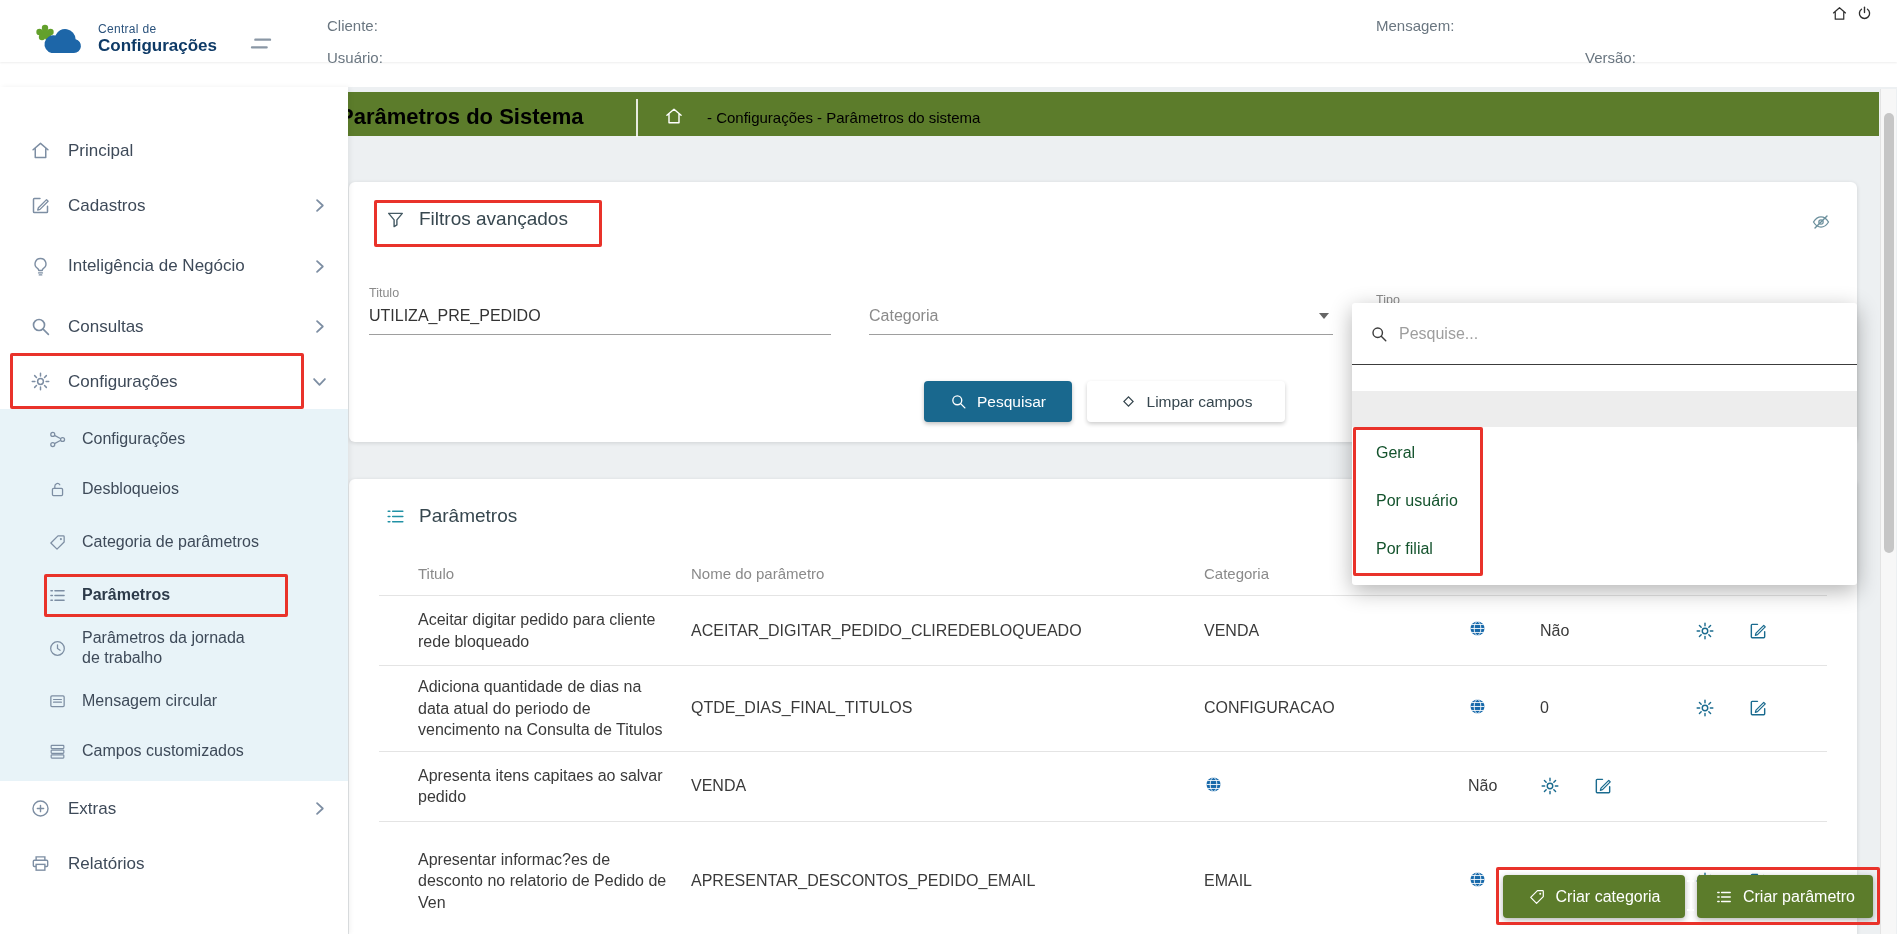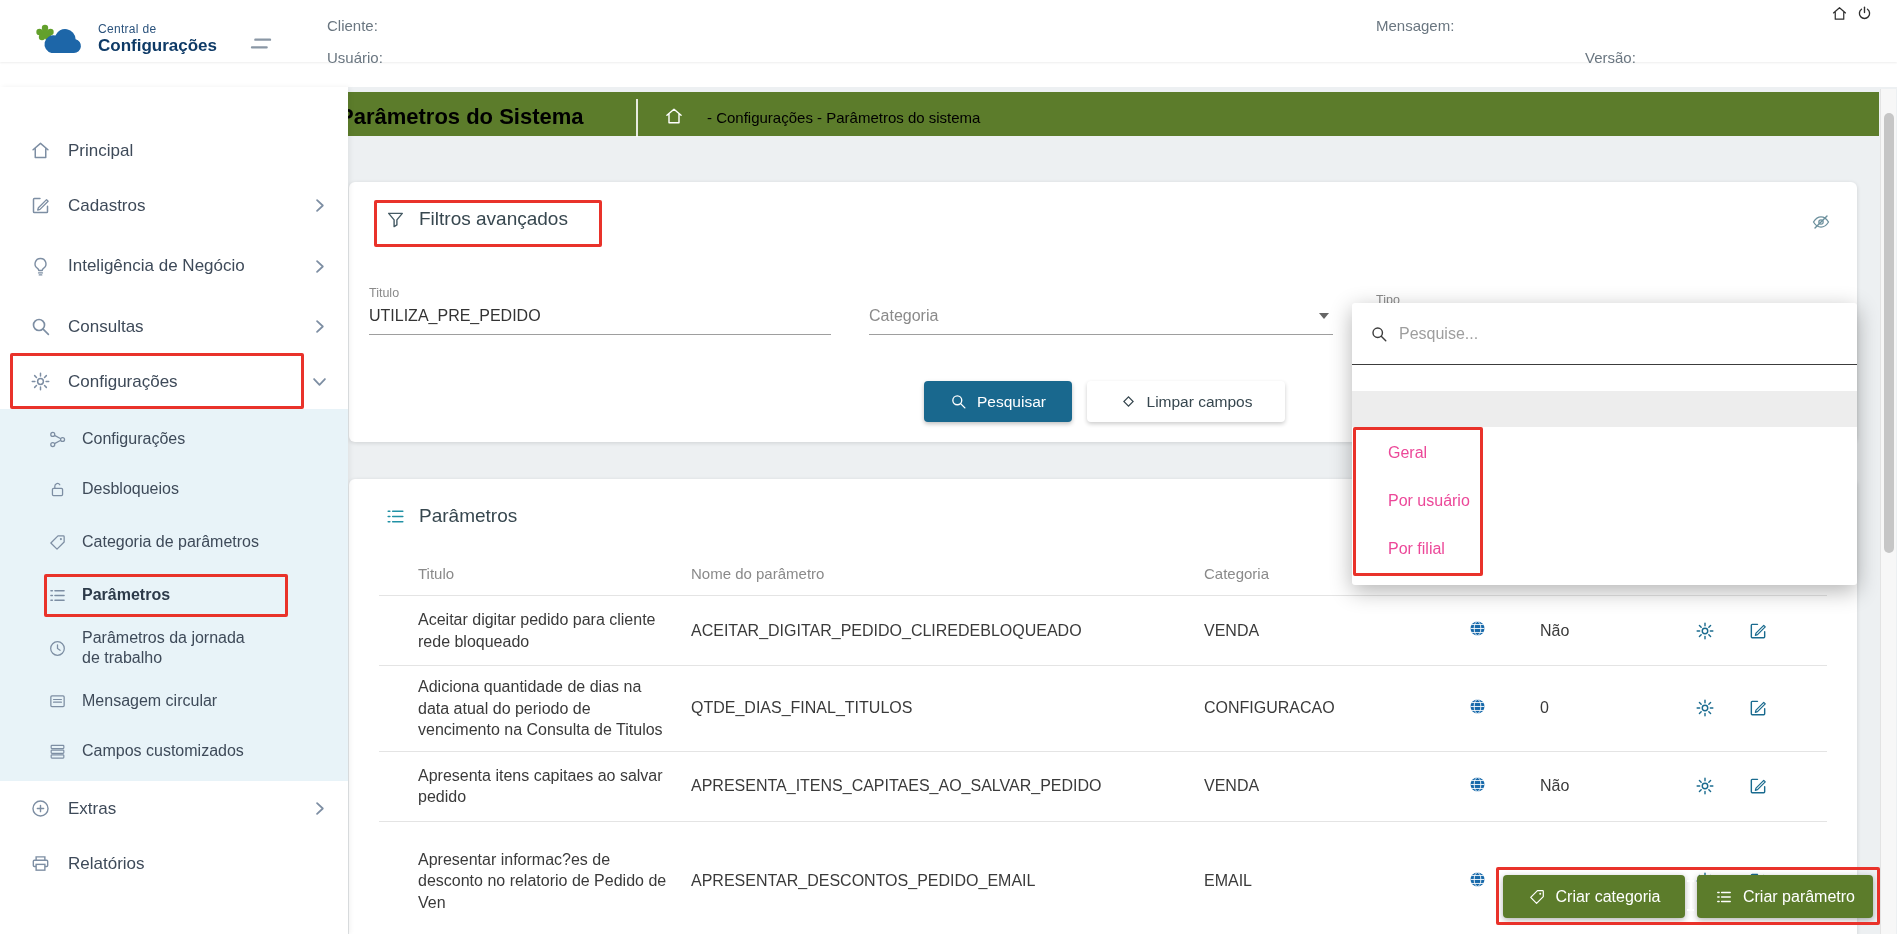--- a/index.html
+++ b/index.html
@@ -69,21 +69,21 @@
 
 
 .tipo-label{position:absolute;left:1064px;top:206px;font-size:12.5px;color:#8a8a8a;z-index:6}
 .dropdown{position:absolute;left:1040px;top:216px;width:505px;height:282px;background:#fff;box-shadow:0 6px 22px rgba(0,0,0,.3);z-index:15;border-radius:3px}
 .dd-search{display:flex;align-items:center;gap:11px;height:62px;padding:0 18px;border-bottom:1px solid #3c3c3c}
 .dd-search svg.ic{width:18px;height:18px;color:#3c3c3c}
 .dd-search input{flex:1;border:none;outline:none;font-size:16px;color:#333;font-family:inherit;background:transparent}
 .dd-search input::placeholder{color:#9e9e9e}
 .dd-blank{position:absolute;left:0;top:88px;width:100%;height:36px;background:#ededed;cursor:pointer}
 .dd-opts{position:absolute;left:0;top:126px;width:100%}
-.dd-opt{height:48px;display:flex;align-items:center;padding-left:36px;font-size:16px;color:#ec4899;cursor:pointer}
+.dd-opt{height:48px;display:flex;align-items:center;padding-left:24px;font-size:16px;color:#14532d;cursor:pointer}
 
 
 .ptable{margin:72px 30px 0}
 .trow{display:grid;grid-template-columns:39px 273px 513px 264px 72px 155px 1fr;align-items:center}
 .thead{height:44px;color:#8a8a8a;font-size:15px}
 .tbody .trow{border-top:1px solid #e4e4e4;min-height:70px;font-size:16px;color:#3a3a3a}
 .tbody .r4{min-height:120px}
 .cell-titulo{line-height:1.35;padding:10px 24px 10px 0}
 .cell-nome{padding-right:16px}
 .acts{display:flex;gap:33px;color:#1a6b8f}
@@ -474,21 +474,20 @@
                 </svg>
               <svg class="ic">
                   <use href="#i-pencil"></use>
                 </svg>
             </div>
           </div>
 
           <div class="trow">
             <div></div>
             <div class="cell-titulo">Apresenta itens capitaes ao salvar pedido</div>
-            <div class="cell-nome">APRESENTA_ITENS_CAPITAES_AO_SALVAR_PEDIDO</div>
             <div>VENDA</div>
             <div><svg class="ic globe">
                   <use href="#i-globe"></use>
                 </svg></div>
             <div>Não</div>
             <div class="acts">
               <svg class="ic">
                   <use href="#i-gear"></use>
                 </svg>
               <svg class="ic">

